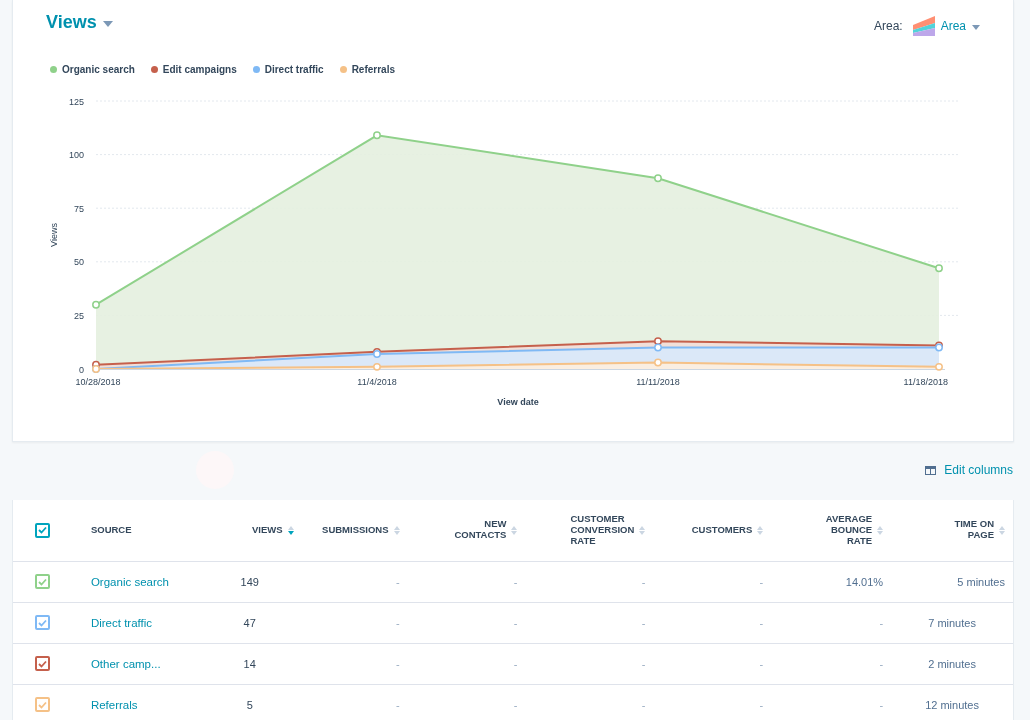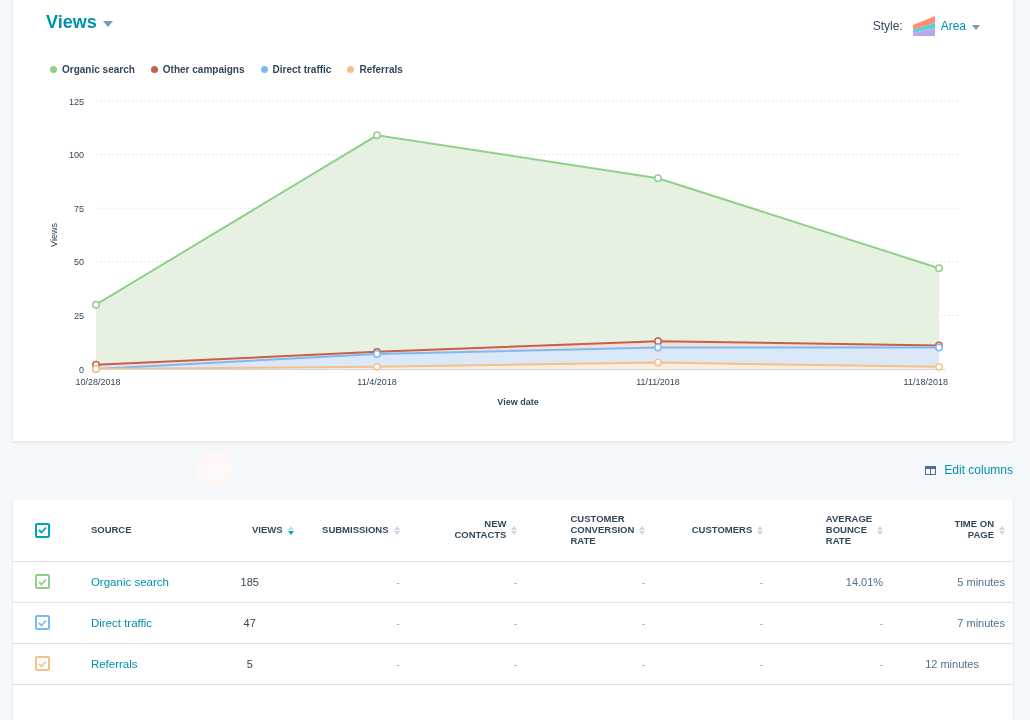--- a/index.html
+++ b/index.html
@@ -41,40 +41,40 @@
 
 <div class="card">
 </div>
 
 <div class="title">
   <span>Views</span>
   <span class="caret"></span>
 </div>
 
 <div class="style-ctl">
-  <span class="lbl">Style:</span>
+  <span class="lbl">Area:</span>
   <span class="val">
     <svg width="22" height="20" viewBox="0 0 22 20">
       <path d="M0 9 L22 0 L22 7 L0 14 Z" fill="#ff8f73"></path>
       <path d="M0 14 L22 7 L22 12 L0 17 Z" fill="#51d3d9"></path>
       <path d="M0 17 L22 12 L22 20 L0 20 Z" fill="#bda7ea"></path>
     </svg>
     <span>Area</span>
     <span class="caret small"></span>
   </span>
 </div>
 
 <div class="legend">
   <span class="item">
       <span class="dot" style="background: rgb(143, 209, 138);"></span>
       <span>Organic search</span>
     </span>
   <span class="item">
       <span class="dot" style="background: rgb(197, 96, 76);"></span>
-      <span>Other campaigns</span>
+      <span>Edit campaigns</span>
     </span>
   <span class="item">
       <span class="dot" style="background: rgb(127, 185, 245);"></span>
       <span>Direct traffic</span>
     </span>
   <span class="item">
       <span class="dot" style="background: rgb(245, 193, 135);"></span>
       <span>Referrals</span>
     </span>
 </div>
@@ -176,21 +176,21 @@
               </span>
             </span></th>
           <th style="width: 118px;"><span class="hc">
               <span style="text-align:right"><span>CUSTOMERS</span></span>
               <span class="sort">
                 <i class="up"></i>
                 <i class="dn"></i>
               </span>
             </span></th>
           <th style="width: 120px;"><span class="hc">
-              <span style="text-align:left"><span>AVERAGE</span><br><span>BOUNCE</span><br><span>RATE</span></span>
+              <span style="text-align:right"><span>AVERAGE</span><br><span>BOUNCE</span><br><span>RATE</span></span>
               <span class="sort">
                 <i class="up"></i>
                 <i class="dn"></i>
               </span>
             </span></th>
           <th style="width: 122px;"><span class="hc">
               <span style=""><span>TIME ON</span><br><span>PAGE</span></span>
               <span class="sort">
                 <i class="up"></i>
                 <i class="dn"></i>
@@ -199,42 +199,57 @@
         </tr>
     </thead>
     <tbody id="tbody">
         <tr>
           <td class="left" style="padding-left:22px"><span class="cb" style="border-color:#8fd18a">
               <svg width="9" height="8" viewBox="0 0 9 8">
                 <path d="M1 4 L3.5 6.5 L8 1.5" fill="none" stroke="#8fd18a" stroke-width="1.8"></path>
               </svg>
             </span></td>
           <td class="left"><span class="src">Organic search</span></td>
-          <td class="views">185</td>
+          <td class="views">149</td>
           <td class="dash">-</td>
           <td class="dash">-</td>
           <td class="dash">-</td>
           <td class="dash">-</td>
           <td class="">14.01%</td>
           <td class="" style="">5 minutes</td>
         </tr>
         <tr>
           <td class="left" style="padding-left:22px"><span class="cb" style="border-color:#7fb9f5">
               <svg width="9" height="8" viewBox="0 0 9 8">
                 <path d="M1 4 L3.5 6.5 L8 1.5" fill="none" stroke="#7fb9f5" stroke-width="1.8"></path>
               </svg>
             </span></td>
           <td class="left"><span class="src">Direct traffic</span></td>
           <td class="views">47</td>
           <td class="dash">-</td>
           <td class="dash">-</td>
           <td class="dash">-</td>
           <td class="dash">-</td>
           <td class="dash">-</td>
-          <td class="" style="text-align:right">7 minutes</td>
+          <td class="" style="text-align:center">7 minutes</td>
+        </tr>
+        <tr>
+          <td class="left" style="padding-left:22px"><span class="cb" style="border-color:#c5604c">
+              <svg width="9" height="8" viewBox="0 0 9 8">
+                <path d="M1 4 L3.5 6.5 L8 1.5" fill="none" stroke="#c5604c" stroke-width="1.8"></path>
+              </svg>
+            </span></td>
+          <td class="left"><span class="src">Other camp...</span></td>
+          <td class="views">14</td>
+          <td class="dash">-</td>
+          <td class="dash">-</td>
+          <td class="dash">-</td>
+          <td class="dash">-</td>
+          <td class="dash">-</td>
+          <td class="" style="text-align:center">2 minutes</td>
         </tr>
         <tr>
           <td class="left" style="padding-left:22px"><span class="cb" style="border-color:#f5c187">
               <svg width="9" height="8" viewBox="0 0 9 8">
                 <path d="M1 4 L3.5 6.5 L8 1.5" fill="none" stroke="#f5c187" stroke-width="1.8"></path>
               </svg>
             </span></td>
           <td class="left"><span class="src">Referrals</span></td>
           <td class="views">5</td>
           <td class="dash">-</td>

